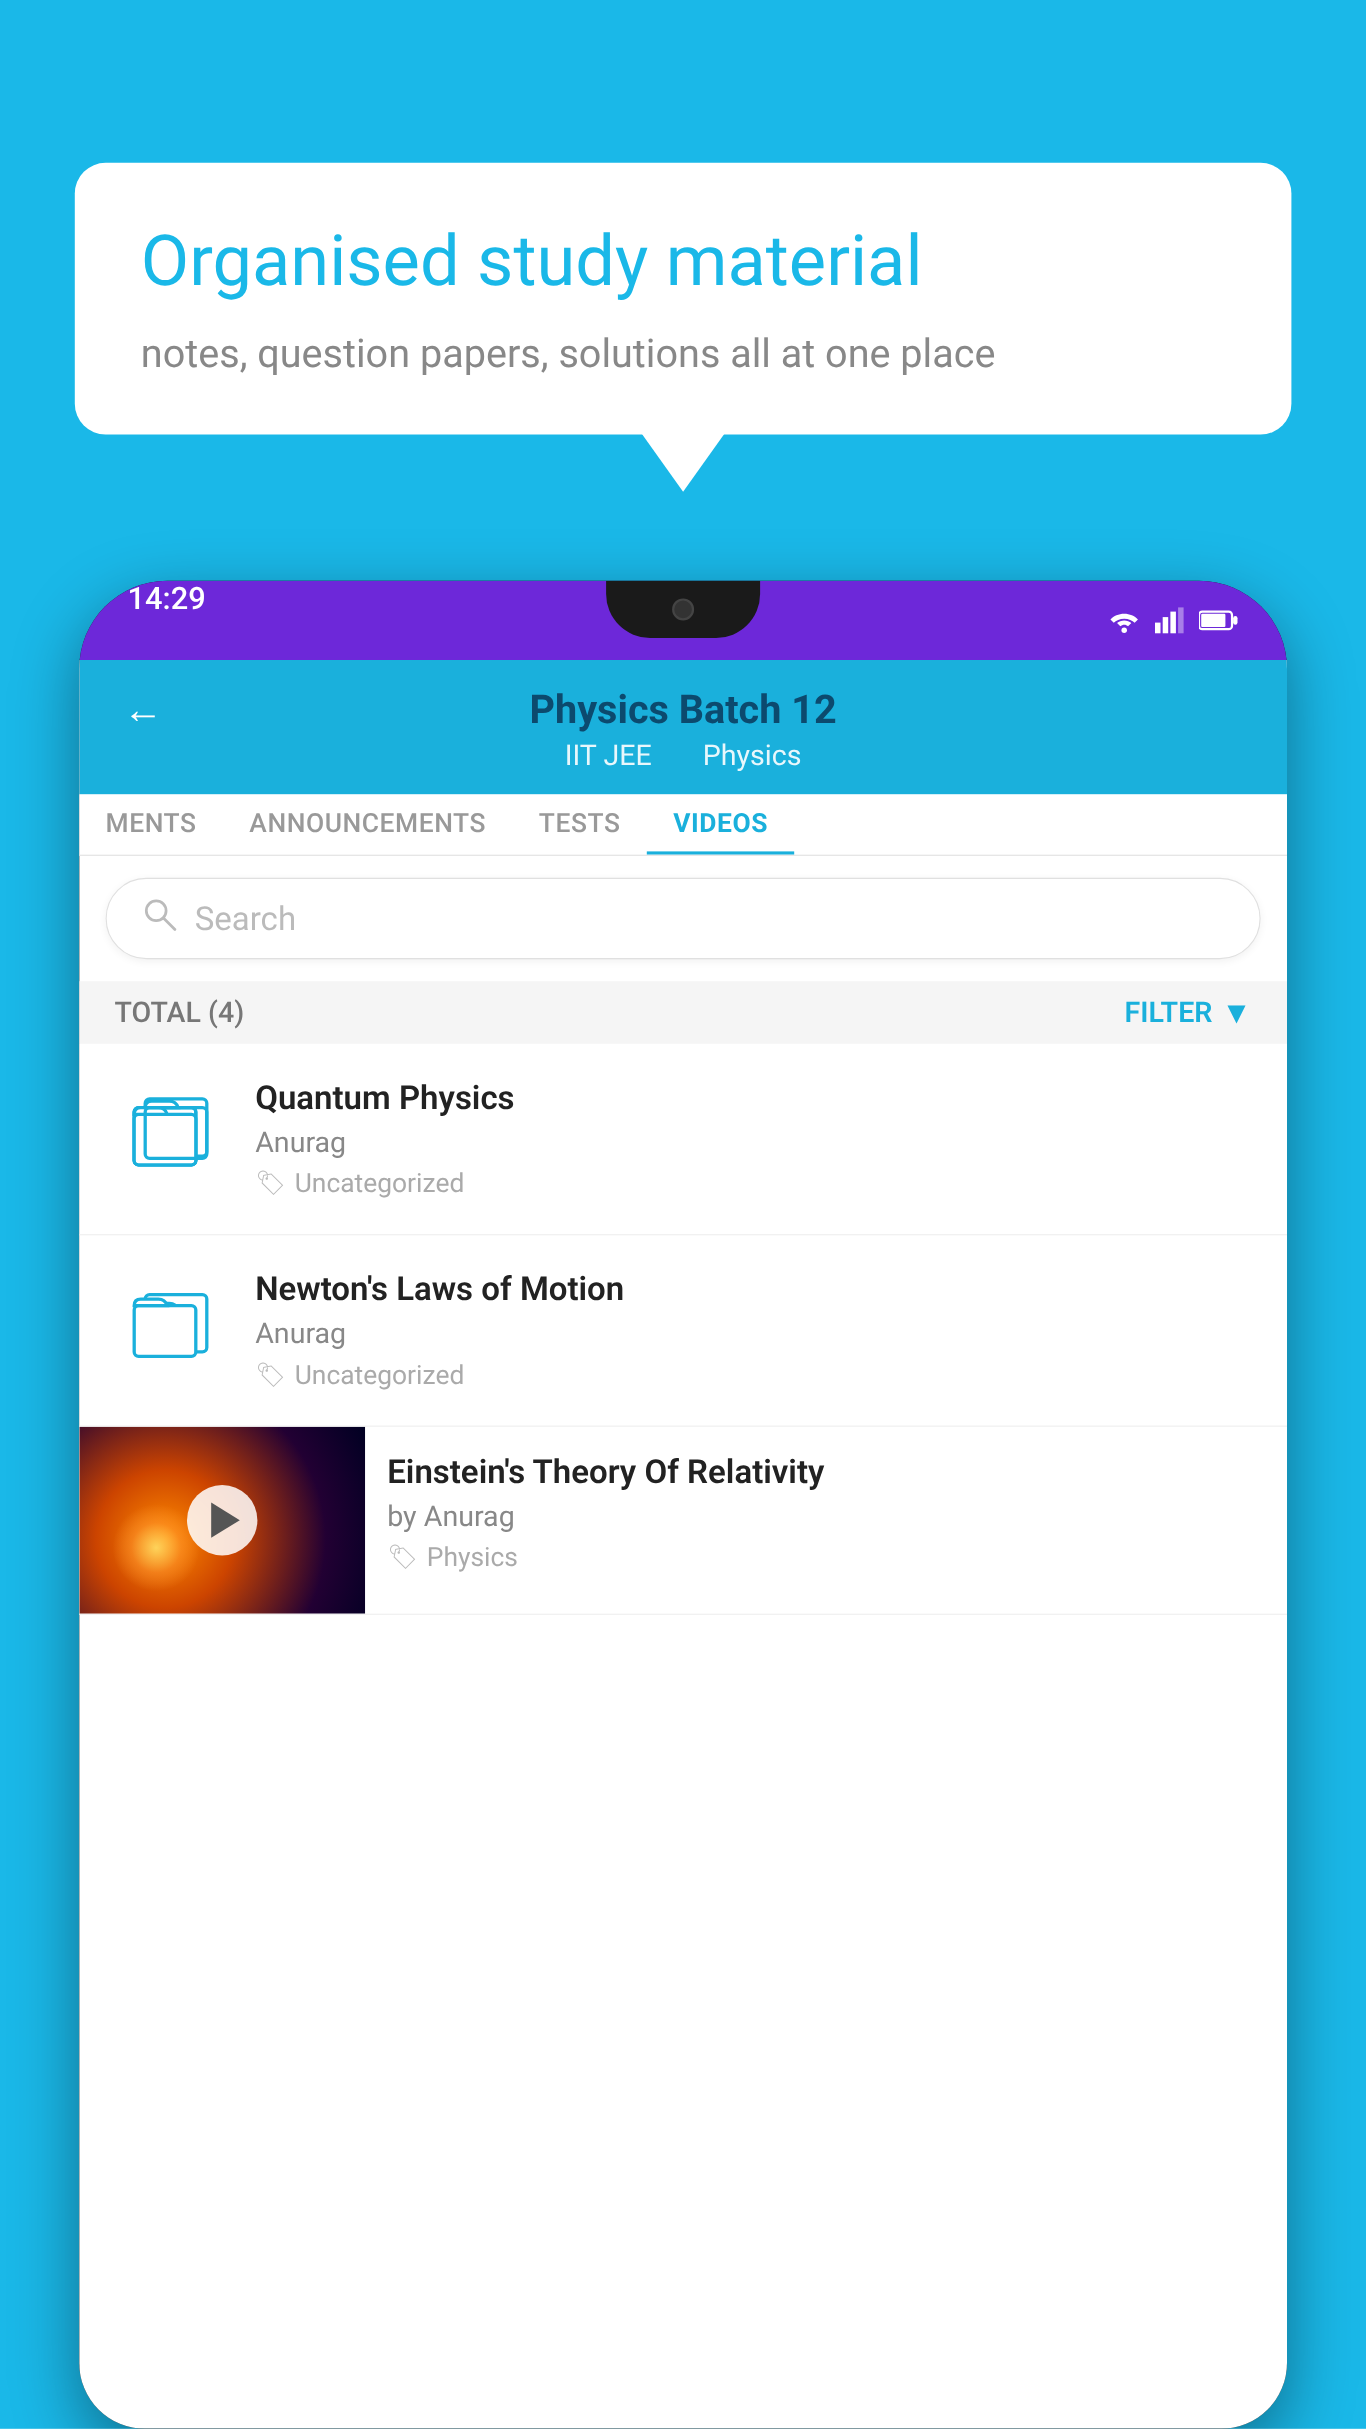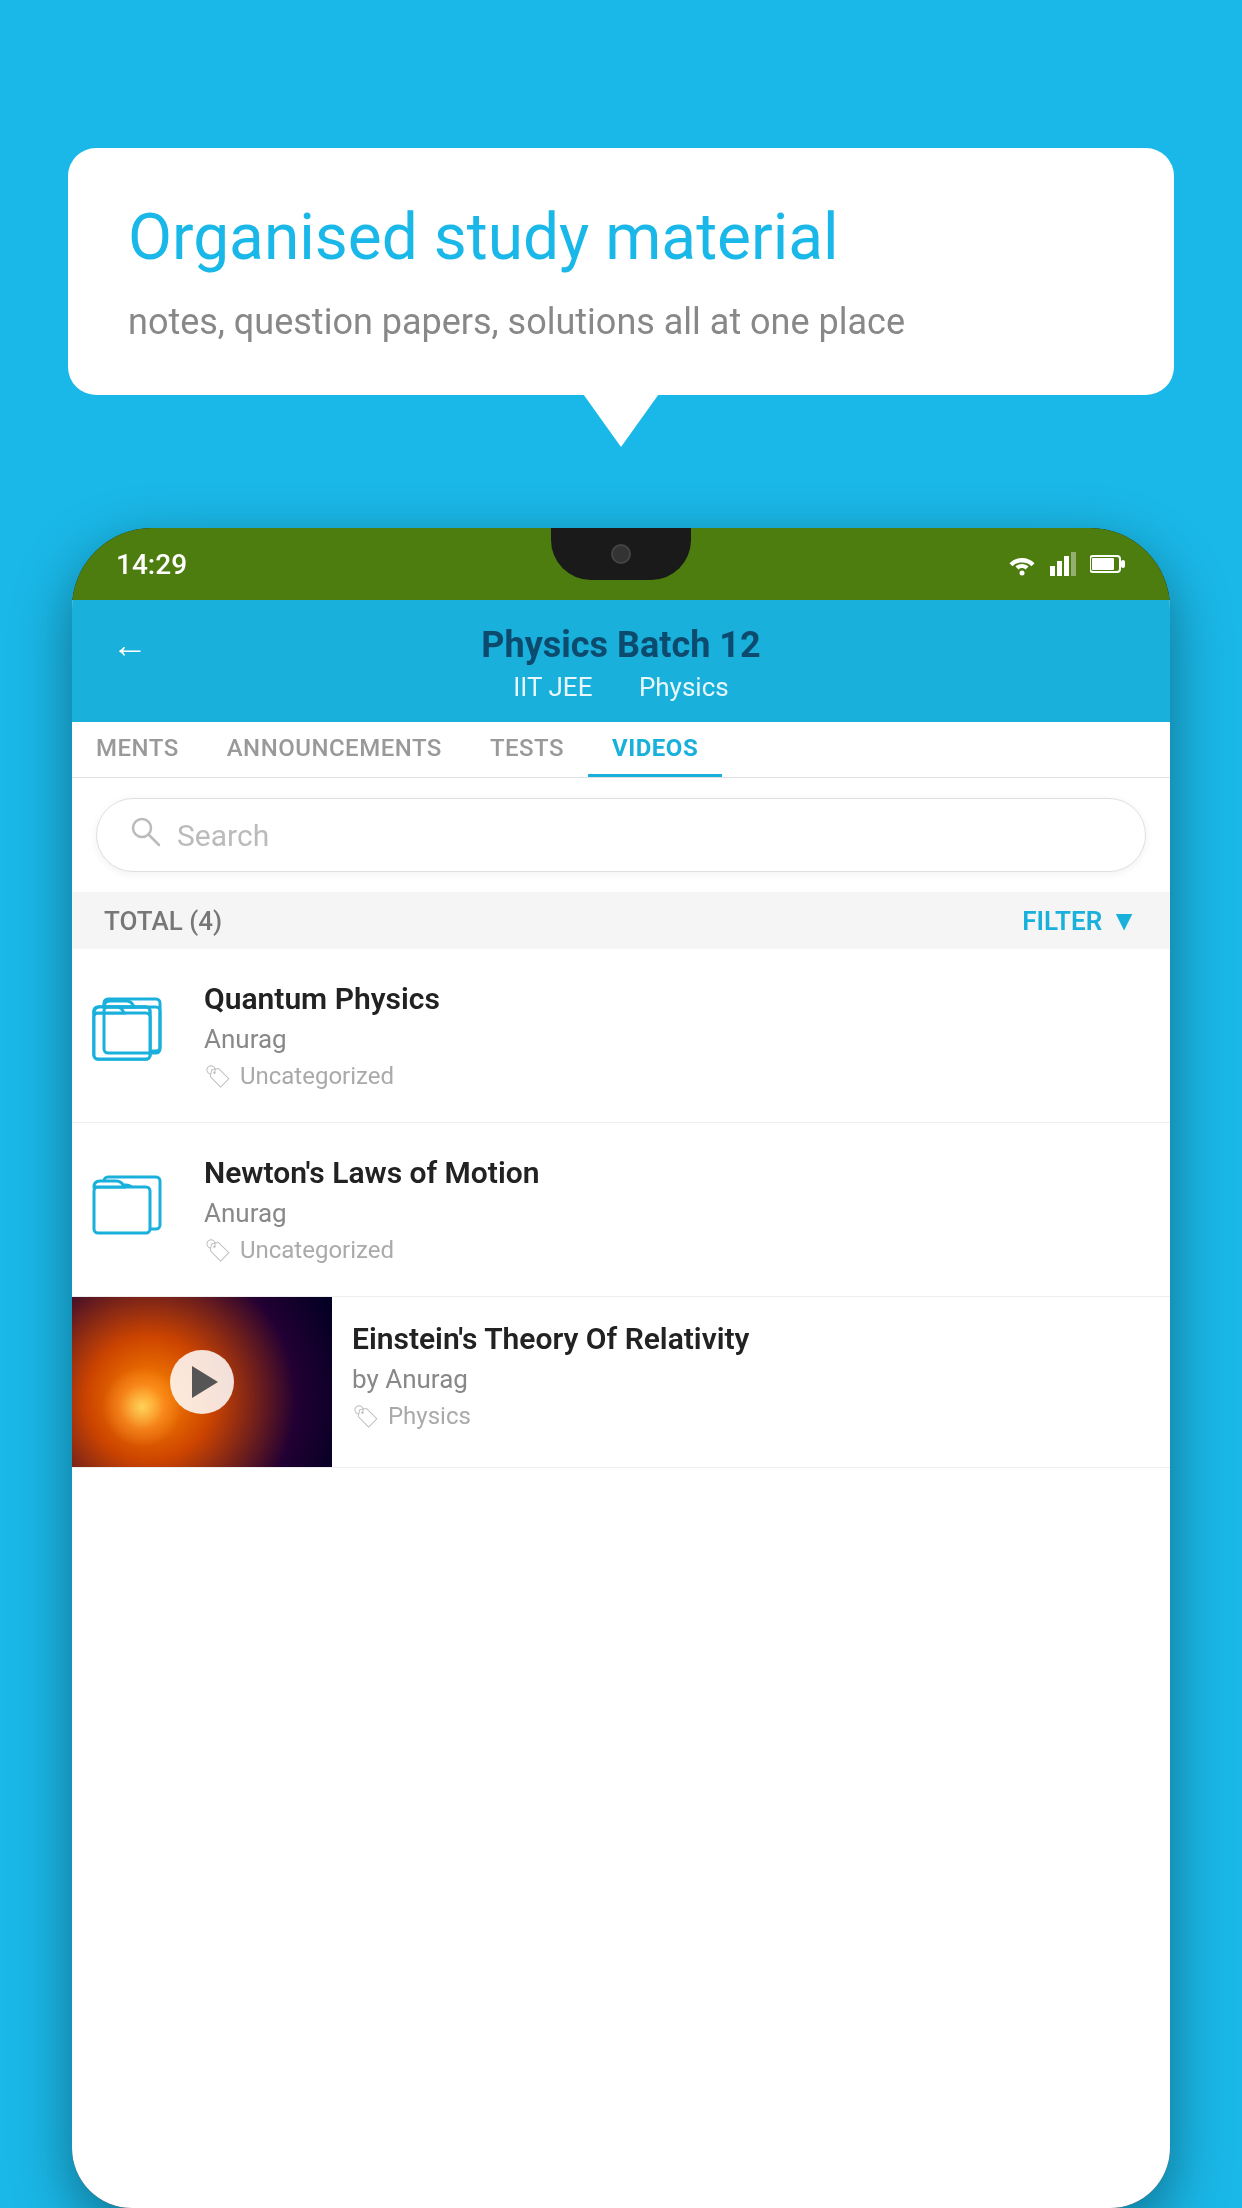--- a/index.html
+++ b/index.html
@@ -56,24 +56,23 @@
       right: 72px;
       bottom: 0;
       background: #1a1a1a;
       border-radius: 80px 80px 60px 60px;
       overflow: hidden;
       box-shadow: 0 20px 60px rgba(0,0,0,0.4);
     }
 
     
     .phone-status-bar {
-      background: #4d7c0f;
+      background: #6d28d9;
       height: 72px;
       display: flex;
-      align-items: center;
       justify-content: space-between;
       padding: 0 44px;
       position: relative;
     }
     .status-time {
       color: white;
       font-size: 28px;
       font-weight: 500;
     }
     .status-icons {
@@ -219,21 +218,21 @@
       font-size: 28px;
     }
 
     
     .video-list {
       background: white;
     }
     .video-item {
       display: flex;
       align-items: flex-start;
-      padding: 32px 16px;
+      padding: 32px 44px;
       border-bottom: 1px solid #eee;
       cursor: pointer;
     }
     .video-icon {
       width: 88px;
       height: 88px;
       flex-shrink: 0;
       margin-right: 28px;
       margin-top: 4px;
     }

